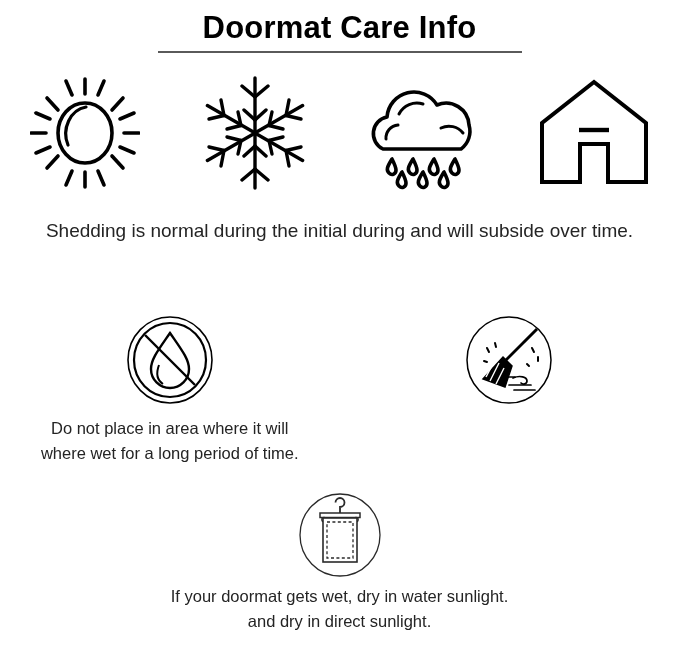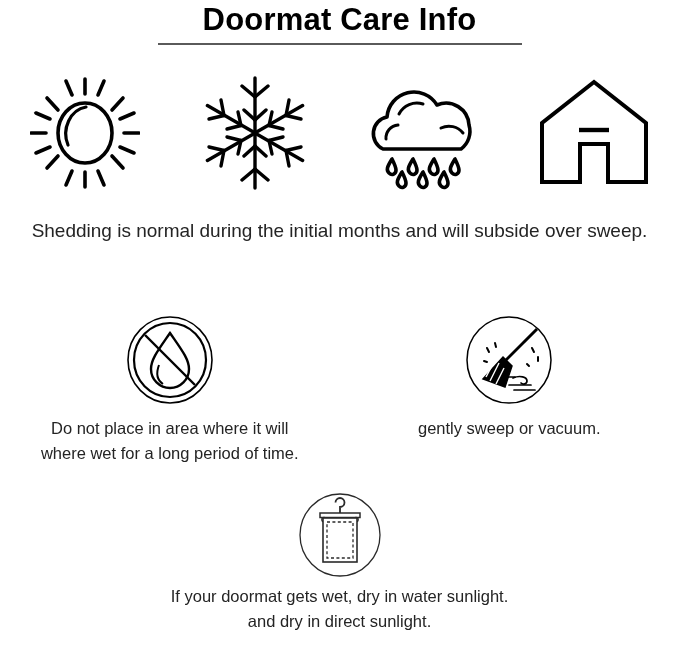--- a/index.html
+++ b/index.html
@@ -32,21 +32,21 @@
     width: 679px;
     text-align: center;
   }
   .title {
     font-size: 31px;
     font-weight: bold;
     letter-spacing: 0.2px;
     line-height: 36px;
     color: #000000;
     margin: 0;
-    padding-top: 2px;
+    padding-top: 10px;
     font-family: "Liberation Sans", "DejaVu Sans", sans-serif;
   }
   .title-rule {
     width: 364px;
     height: 2px;
     background: #5a5a5a;
     margin: 5px auto 0 auto;
   }
 
   
@@ -255,21 +255,21 @@
             <path d="M6 104 L6 45 L58 4 L110 45 L110 104 L72 104 L72 66 L44 66 L44 104 Z"></path>
             <line x1="43" y1="52" x2="73" y2="52" stroke-width="4.4"></line>
           </g>
         </svg>
       </span>
     </div>
 
   </div>
 
   <div class="intro">
-    <span class="line">Shedding is normal during the initial months and will subside over sweep.</span>
+    <span class="line">Shedding is normal during the initial during and will subside over time.</span>
   </div>
 
   <div class="pair-row">
 
     <div class="pair-col">
       <div class="badge-wrap">
         <span>
           <svg width="88" height="90" viewBox="0 0 88 90">
             <g stroke="#000" fill="none">
               <ellipse cx="44" cy="45" rx="42" ry="43" stroke-width="1.6"></ellipse>
@@ -318,21 +318,20 @@
                 <line x1="67" y1="33" x2="69" y2="37"></line>
                 <line x1="73" y1="42" x2="73" y2="46"></line>
                 <line x1="19" y1="46" x2="22" y2="47"></line>
                 <line x1="62" y1="49" x2="64" y2="51"></line>
               </g>
             </g>
           </svg>
         </span>
       </div>
       <div class="caption">
-        <span class="line">gently sweep or vacuum.</span>
       </div>
     </div>
 
   </div>
 
   <div class="bottom-block">
     <div class="bottom-badge-wrap">
       <span>
         <svg width="82" height="84" viewBox="0 0 82 84">
           <g fill="none" stroke="#2a2a2a">

